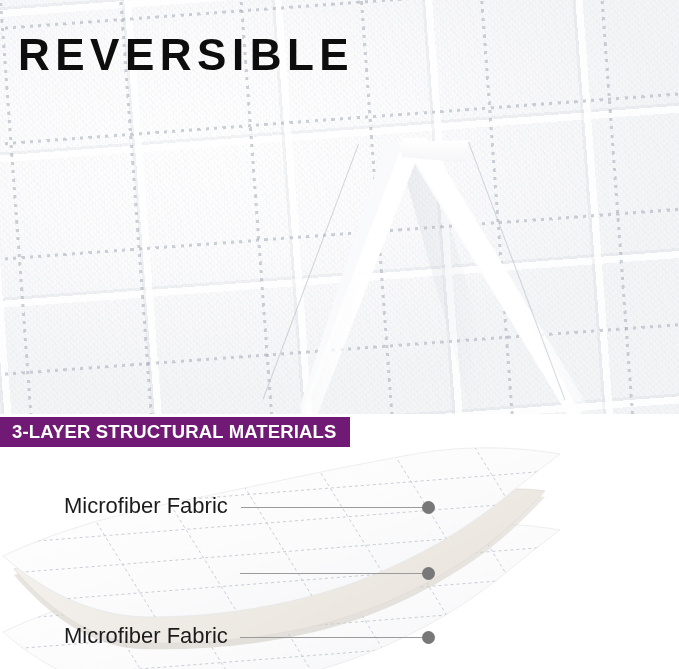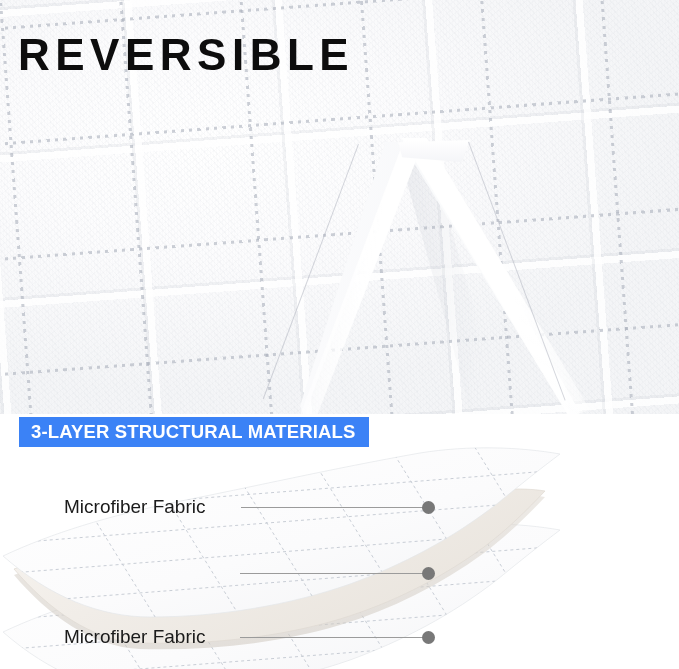--- a/index.html
+++ b/index.html
@@ -163,24 +163,23 @@
     white-space:nowrap;
     font-family:"Liberation Sans", sans-serif;
   }
 
   
   #section-banner {
     position:absolute;
     left:0; top:417px;
     height:30px;
     padding:0 13px 0 12px;
-    background:#3b82f6;
+    background:#701a75;
     display:flex;
     align-items:center;
-    margin-left:19px;
   }
   #section-banner-label {
     color:#ffffff;
     font-size:18.5px;
     font-weight:bold;
     letter-spacing:.15px;
     white-space:nowrap;
     line-height:1;
   }
 
@@ -199,21 +198,21 @@
   }
 
   
   .callout {
     position:absolute;
     height:22px;
     display:flex;
     align-items:center;
   }
   .callout-text {
-    font-size:19px;
+    font-size:22px;
     color:#1b1b1b;
     white-space:nowrap;
     line-height:1;
     font-family:"Liberation Sans", sans-serif;
   }
   .callout-1 { left:64px; top:495px; }
   .callout-2 { left:64px; top:561px; }
   .callout-3 { left:64px; top:625px; }
 
   .leader {

